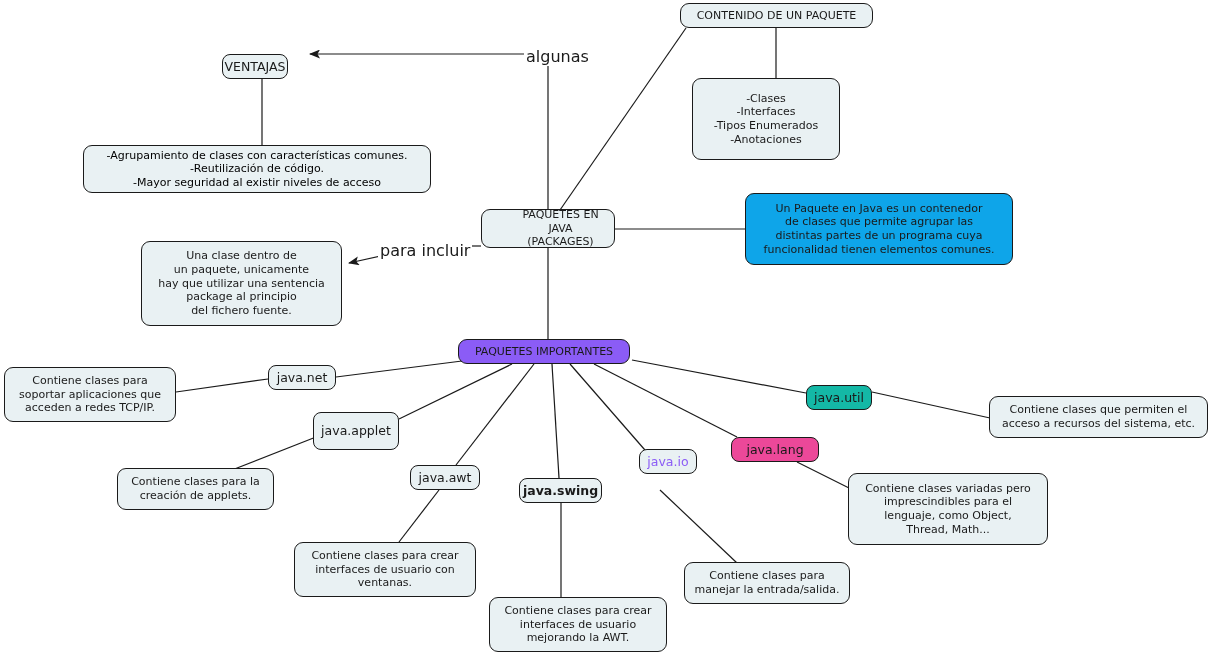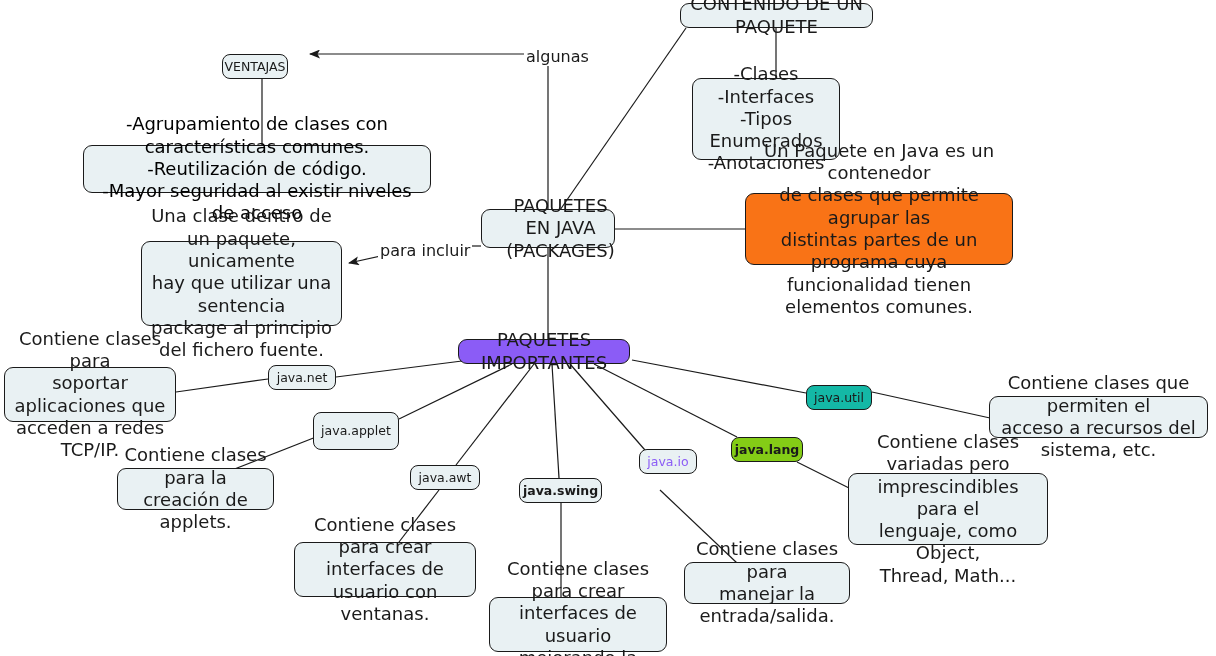--- a/index.html
+++ b/index.html
@@ -32,21 +32,21 @@
     border: 1px solid #1a1a1a;
     border-radius: 9px;
     color: #1a1a1a;
     display: flex;
     align-items: center;
     justify-content: center;
     text-align: center;
     line-height: 1.24;
     white-space: pre-line;
     padding: 2px 6px;
-    font-size: 18px;
+    font-size: 11px;
   }
   .node.small {
     font-size: 12.5px;
     border-radius: 8px;
   }
   .edge-label {
     position: absolute;
     font-size: 16px;
     color: #1a1a1a;
     background: #ffffff;
@@ -96,36 +96,36 @@
       <div class="node" style="left: 692px; top: 78px; width: 148px; height: 82px; background: rgb(233, 241, 243); border-color: rgb(26, 26, 26); color: rgb(26, 26, 26);">-Clases
 -Interfaces
 -Tipos Enumerados
 -Anotaciones</div>
       <div class="node small" style="left: 222px; top: 54px; width: 66px; height: 25px; background: rgb(233, 241, 243); border-color: rgb(26, 26, 26); color: rgb(26, 26, 26);">VENTAJAS</div>
       <div class="node" style="left: 83px; top: 145px; width: 348px; height: 48px; background: rgb(233, 241, 243); border-color: rgb(26, 26, 26); color: #000000;">-Agrupamiento de clases con características comunes.
 -Reutilización de código.
 -Mayor seguridad al existir niveles de acceso</div>
       <div class="node" style="left: 481px; top: 209px; width: 134px; height: 39px; background: rgb(233, 241, 243); border-color: rgb(26, 26, 26); color: rgb(26, 26, 26); padding-left: 31px;">PAQUETES EN JAVA
 (PACKAGES)</div>
-      <div class="node" style="left: 745px; top: 193px; width: 268px; height: 72px; background: #f97316; border-color: rgb(26, 26, 26); color: rgb(26, 26, 26);">Un Paquete en Java es un contenedor
+      <div class="node" style="left: 745px; top: 193px; width: 268px; height: 72px; background: #0ea5e9; border-color: rgb(26, 26, 26); color: rgb(26, 26, 26);">Un Paquete en Java es un contenedor
 de clases que permite agrupar las
 distintas partes de un programa cuya
 funcionalidad tienen elementos comunes.</div>
       <div class="node" style="left: 141px; top: 241px; width: 201px; height: 85px; background: rgb(233, 241, 243); border-color: rgb(26, 26, 26); color: rgb(26, 26, 26);">Una clase dentro de
 un paquete, unicamente
 hay que utilizar una sentencia
 package al principio
 del fichero fuente.</div>
       <div class="node" style="left: 458px; top: 339px; width: 172px; height: 25px; background: #8b5cf6; border-color: rgb(26, 26, 26); color: rgb(26, 26, 26);">PAQUETES IMPORTANTES</div>
       <div class="node small" style="left: 268px; top: 365px; width: 68px; height: 25px; background: rgb(233, 241, 243); border-color: rgb(26, 26, 26); color: rgb(26, 26, 26);">java.net</div>
       <div class="node small" style="left: 313px; top: 412px; width: 86px; height: 38px; background: rgb(233, 241, 243); border-color: rgb(26, 26, 26); color: rgb(26, 26, 26);">java.applet</div>
       <div class="node small" style="left: 410px; top: 465px; width: 70px; height: 25px; background: rgb(233, 241, 243); border-color: rgb(26, 26, 26); color: rgb(26, 26, 26);">java.awt</div>
       <div class="node small" style="left: 519px; top: 478px; width: 83px; height: 25px; background: rgb(233, 241, 243); border-color: rgb(26, 26, 26); color: rgb(26, 26, 26); font-weight: bold;">java.swing</div>
       <div class="node small" style="left: 639px; top: 449px; width: 58px; height: 25px; background: rgb(233, 241, 243); border-color: rgb(26, 26, 26); color: #8b5cf6;">java.io</div>
-      <div class="node small" style="left: 731px; top: 437px; width: 72px; height: 25px; background: #84cc16; border-color: rgb(26, 26, 26); color: rgb(26, 26, 26); font-weight: bold;">java.lang</div>
+      <div class="node small" style="left: 731px; top: 437px; width: 88px; height: 25px; background: #ec4899; border-color: rgb(26, 26, 26); color: rgb(26, 26, 26);">java.lang</div>
       <div class="node small" style="left: 806px; top: 385px; width: 66px; height: 25px; background: #14b8a6; border-color: rgb(26, 26, 26); color: rgb(26, 26, 26);">java.util</div>
       <div class="node" style="left: 4px; top: 367px; width: 172px; height: 55px; background: rgb(233, 241, 243); border-color: rgb(26, 26, 26); color: rgb(26, 26, 26);">Contiene clases para
 soportar aplicaciones que
 acceden a redes TCP/IP.</div>
       <div class="node" style="left: 117px; top: 468px; width: 157px; height: 42px; background: rgb(233, 241, 243); border-color: rgb(26, 26, 26); color: rgb(26, 26, 26);">Contiene clases para la
 creación de applets.</div>
       <div class="node" style="left: 294px; top: 542px; width: 182px; height: 55px; background: rgb(233, 241, 243); border-color: rgb(26, 26, 26); color: rgb(26, 26, 26);">Contiene clases para crear
 interfaces de usuario con
 ventanas.</div>
       <div class="node" style="left: 489px; top: 597px; width: 178px; height: 55px; background: rgb(233, 241, 243); border-color: rgb(26, 26, 26); color: rgb(26, 26, 26);">Contiene clases para crear

